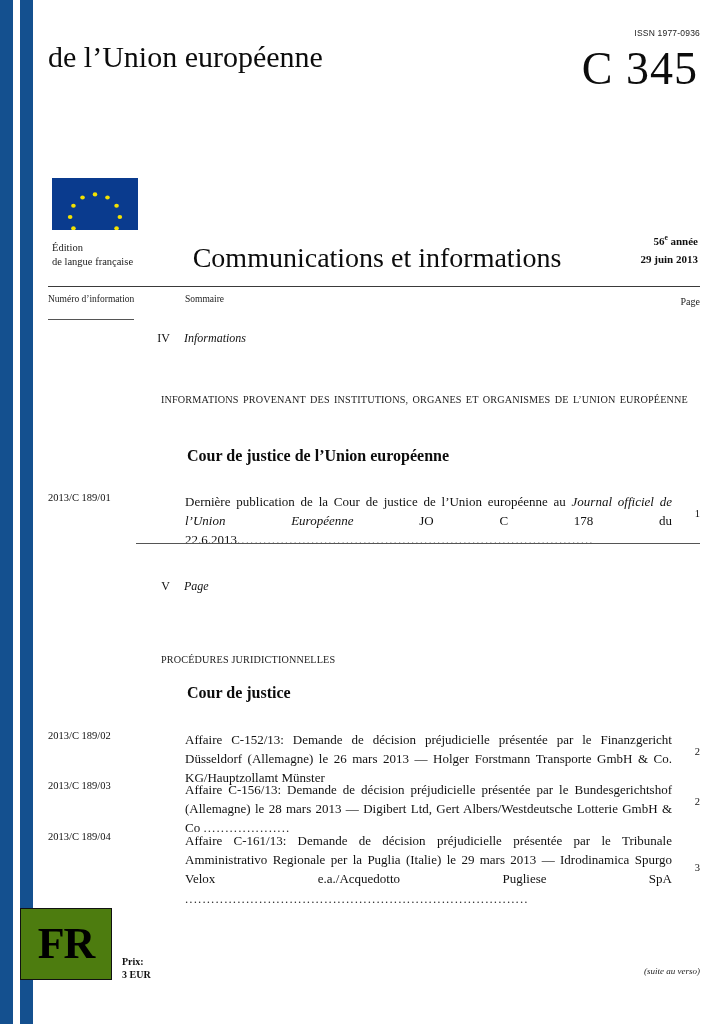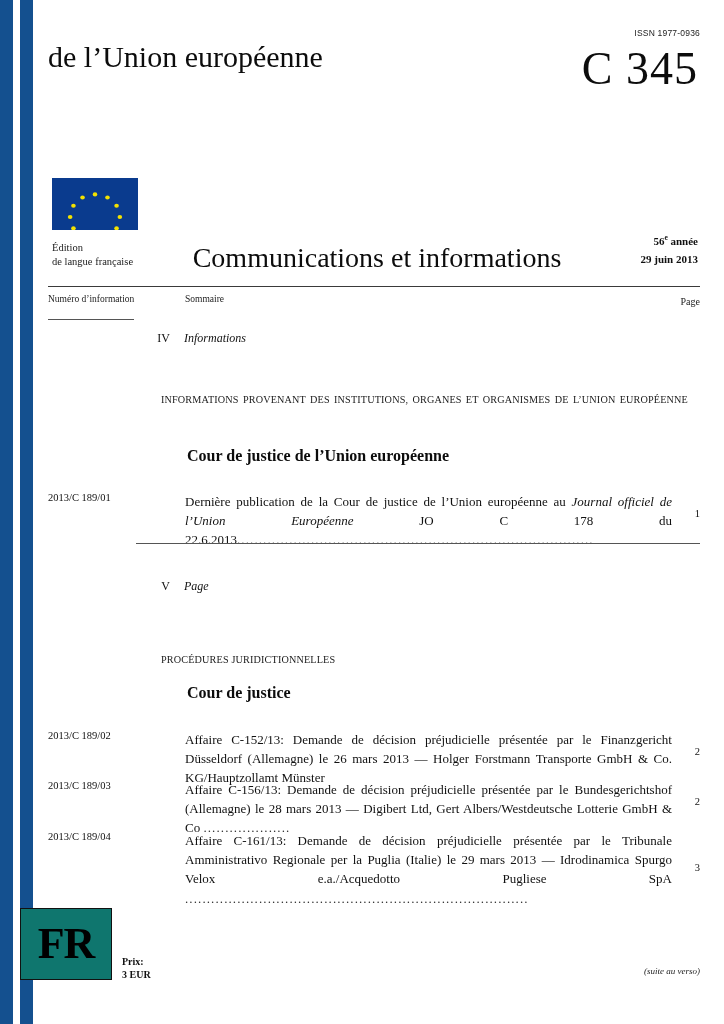--- a/index.html
+++ b/index.html
@@ -214,21 +214,21 @@
   }
 
   
   .lang-box {
     position: absolute;
     left: -28px;
     top: 908px;
     width: 90px;
     height: 70px;
     border: 1.4px solid #111;
-    background: #0f766e;
+    background: #4d7c0f;
     display: flex;
     align-items: center;
     justify-content: center;
   }
   .lang-box span {
     font-size: 44px;
     font-weight: bold;
     letter-spacing: -1px;
     line-height: 1;
     color: #000;

